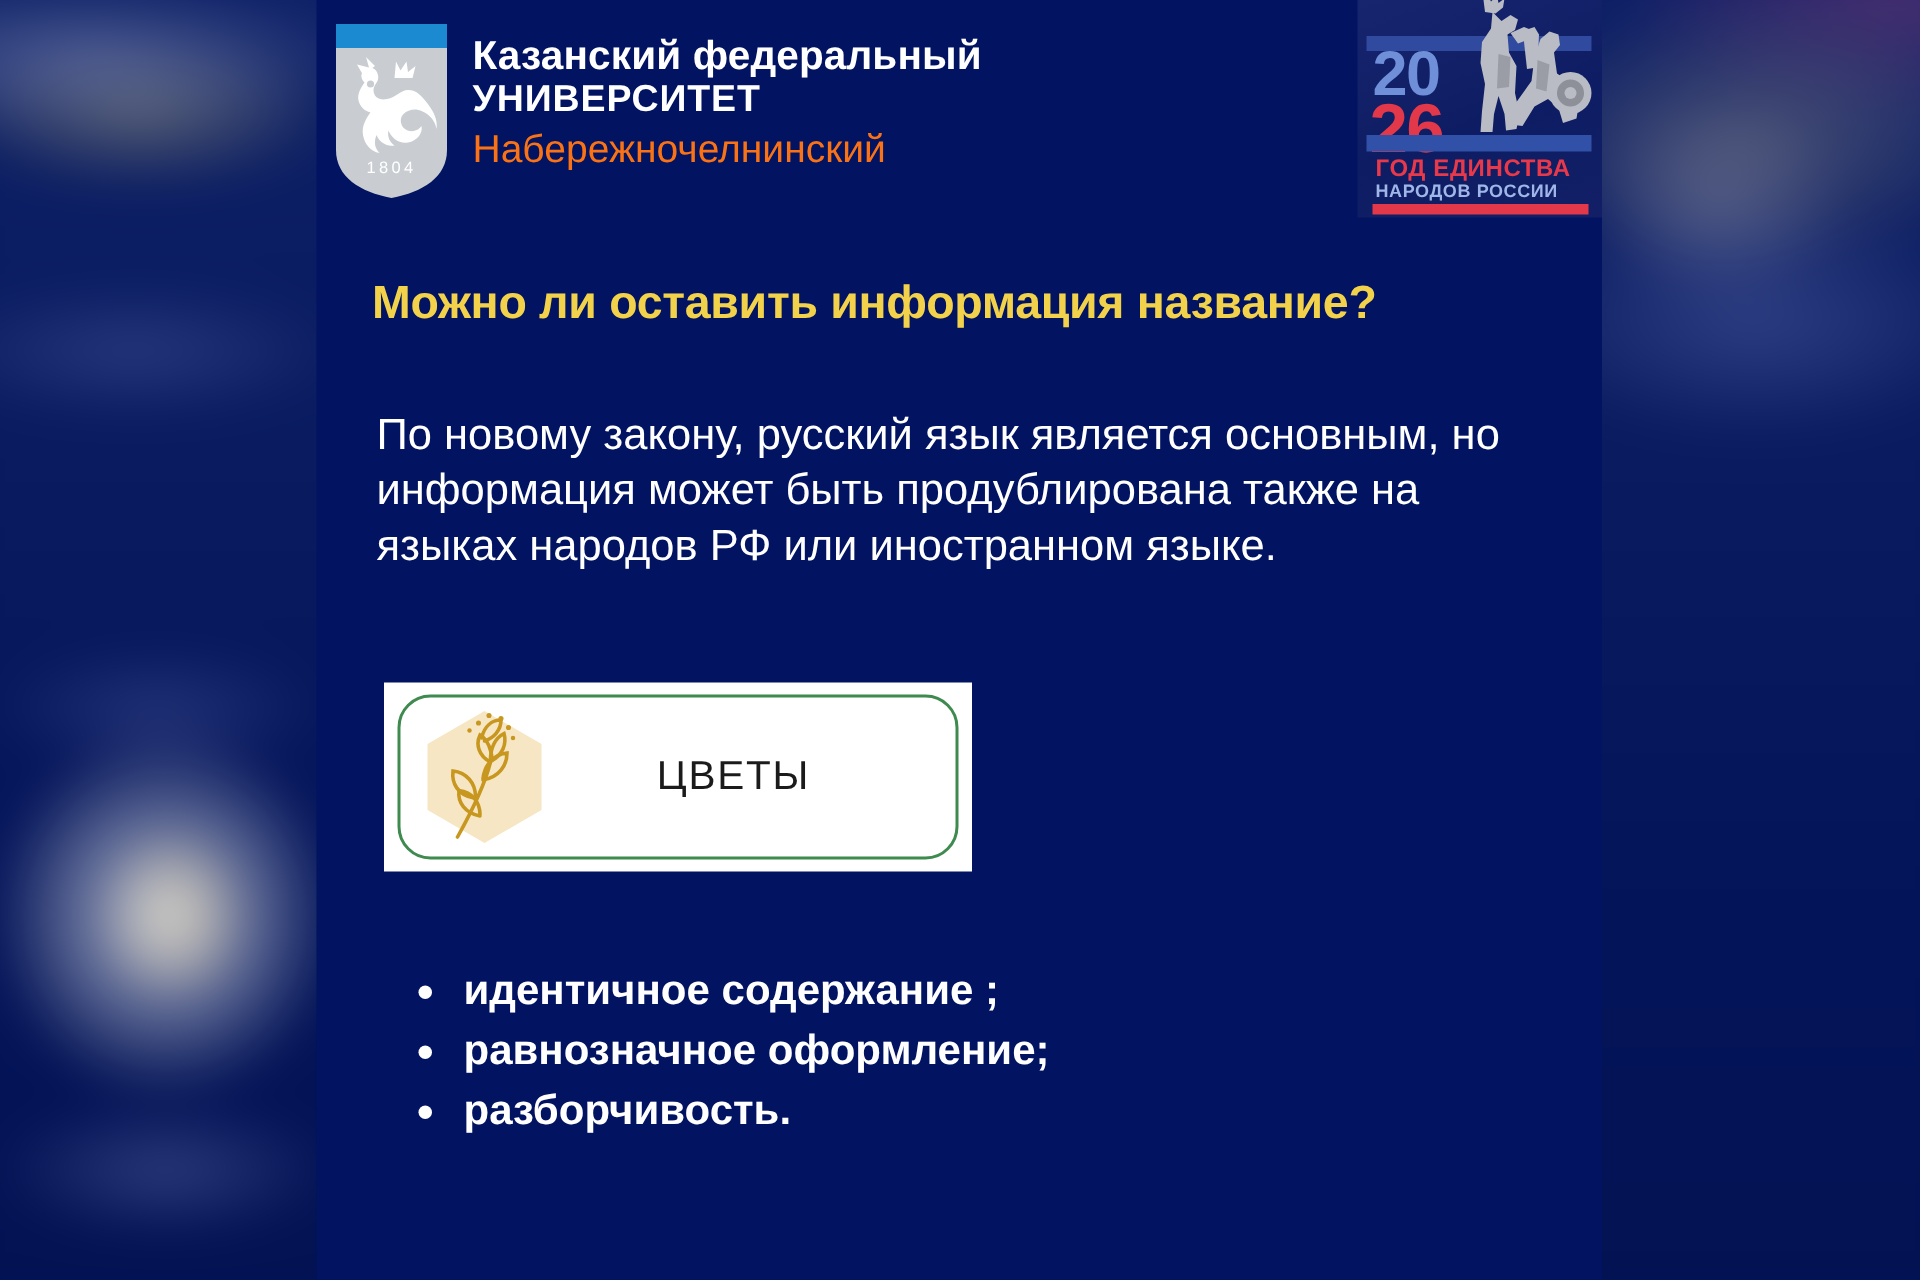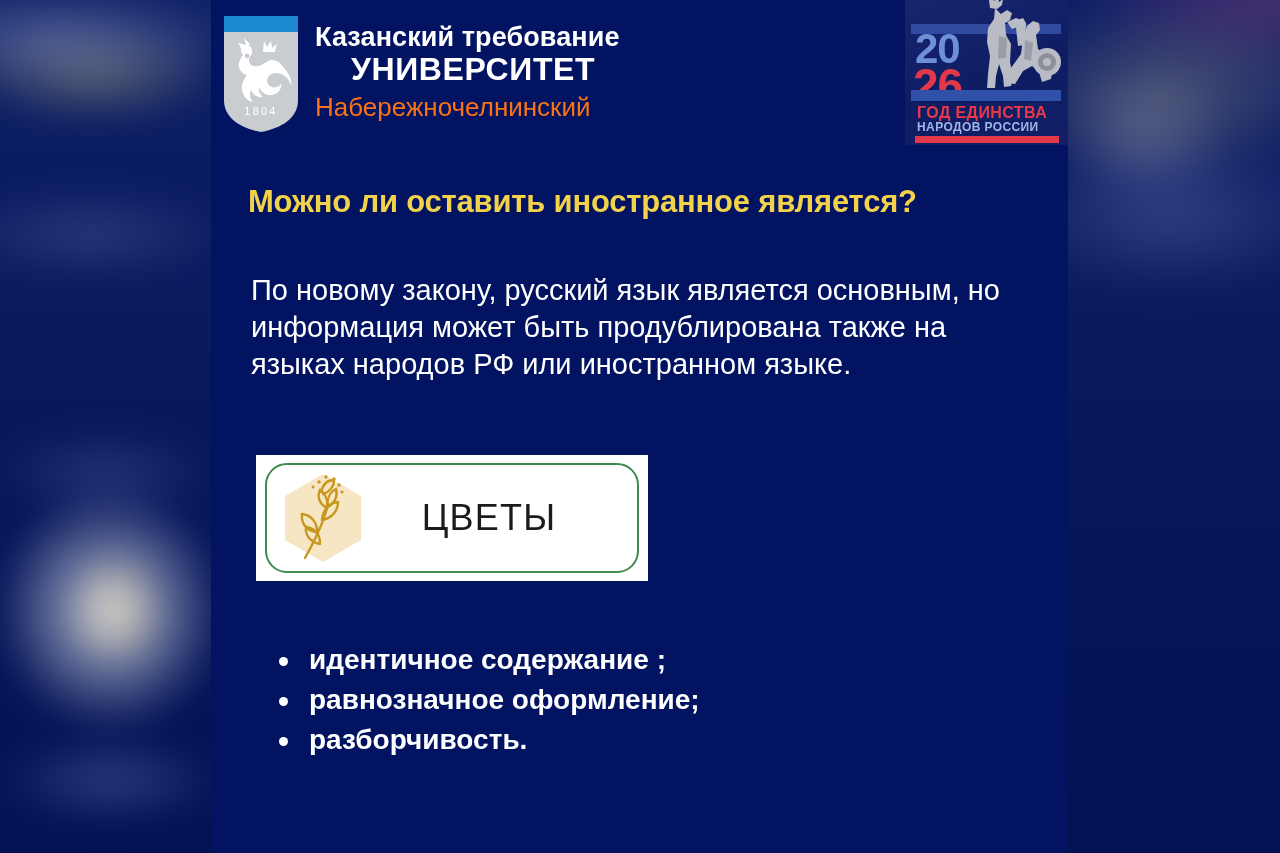--- a/index.html
+++ b/index.html
@@ -38,21 +38,21 @@
   }
 
   
   #logo-block{position:absolute;left:11px;top:14px;display:flex;align-items:flex-start;gap:15px;}
 
   .shield{position:relative;width:78px;height:120px;flex:0 0 auto;}
   .shield svg{display:block;}
 
   .logo-text{padding-top:8px;}
   .logo-line1{color:#ffffff;font-weight:bold;font-size:27px;line-height:1.12;letter-spacing:.1px;white-space:nowrap;}
-  .logo-line2{color:#ffffff;font-weight:bold;font-size:32px;line-height:1.12;letter-spacing:.6px;white-space:nowrap;margin-left:36px;}
+  .logo-line2{color:#ffffff;font-weight:bold;font-size:25px;line-height:1.12;letter-spacing:.6px;white-space:nowrap;}
   .logo-line3{color:#f97316;font-size:26px;line-height:1.1;margin-top:5px;white-space:nowrap;}
   .logo-line4{color:#4aa8e0;font-size:26px;line-height:1.1;letter-spacing:.5px;white-space:nowrap;}
 
   
   #emblem{
     position:absolute;left:694px;top:0;width:163px;height:145px;
     background:linear-gradient(160deg,#16256e 0%,#0e1d63 55%,#121f66 100%);
     overflow:hidden;
   }
   #emblem .bar-top{position:absolute;left:6px;top:24px;width:150px;height:10px;background:#2f4a9e;}
@@ -80,21 +80,21 @@
   #sign-card{
     position:absolute;left:45px;top:455px;width:392px;height:126px;
     background:#ffffff;
   }
   #sign-inner{
     position:absolute;left:9px;top:8px;right:9px;bottom:8px;
     border:2px solid #3f8a4f;border-radius:22px;
     display:flex;align-items:center;
   }
   #sign-hex{position:relative;width:96px;height:100px;flex:0 0 auto;margin-left:8px;}
-  #sign-text{flex:1;text-align:center;color:#1b1b1b;font-size:36px;line-height:1.32;letter-spacing:1.2px;padding-right:30px;}
+  #sign-text{flex:1;text-align:center;color:#1b1b1b;font-size:27px;line-height:1.32;letter-spacing:1.2px;padding-right:30px;}
 
   
   #req-head{
     position:absolute;left:40px;top:600px;
     color:#ffffff;font-weight:bold;font-size:28px;
   }
   #req-list{
     position:absolute;left:56px;top:640px;margin:0;padding:0;list-style:none;
   }
   #req-list li{
@@ -120,21 +120,21 @@
         <g fill="#ffffff">
           <path d="M20 34 c4 -5 9 -3 10 2 c1 5 -3 6 -3 10 c0 5 4 7 9 6 c6 -1 9 -6 14 -6 c6 0 9 4 13 9 c4 5 7 11 6 17 c-1 -6 -5 -10 -10 -12 c-4 -2 -9 -1 -12 2 c-3 3 -2 8 1 10 c4 3 9 1 11 -2 c1 5 -3 10 -9 11 c-6 1 -11 -3 -13 -8 c-1 4 1 8 4 10 c-5 1 -10 -2 -12 -7 c-2 5 -1 9 2 12 c-6 -1 -10 -6 -11 -12 c-1 -6 2 -11 5 -15 c-4 -1 -7 -4 -8 -8 c-1 -5 2 -9 4 -12 c-2 -2 -3 -5 -1 -7 z"></path>
           <path d="M20 36 l-4 -7 l8 2 l-2 -7 l6 6 z"></path>
           <path d="M42 27 l3 6 l4 -6 l1 7 l5 -4 l-2 8 l-12 0 z"></path>
           <circle cx="25" cy="42" r="2.4" fill="#c9cdd2"></circle>
         </g>
         <text x="39" y="101" text-anchor="middle" fill="#ffffff" font-family="Liberation Sans, sans-serif" font-size="11" letter-spacing="2.2">1804</text>
       </svg>
     </div>
     <div class="logo-text">
-      <div class="logo-line1">Казанский требование</div>
+      <div class="logo-line1">Казанский федеральный</div>
       <div class="logo-line2">УНИВЕРСИТЕТ</div>
       <div class="logo-line3">Набережночелнинский</div>
     </div>
   </div>
 
   <div id="emblem">
     <div class="bar-top"></div>
     <div class="y20">20</div>
     <div class="y26">26</div>
     <svg class="statue" viewBox="0 0 112 108" xmlns="http://www.w3.org/2000/svg">
@@ -152,21 +152,21 @@
         <path d="M44 40 l8 2 l-1 20 l-8 1 z"></path>
         <path d="M70 44 l8 3 l-2 18 l-7 -2 z"></path>
       </g>
     </svg>
     <div class="bar-mid"></div>
     <div class="e-l1">ГОД ЕДИНСТВА</div>
     <div class="e-l2">НАРОДОВ РОССИИ</div>
     <div class="bar-bottom"></div>
   </div>
 
-  <div id="slide-title">Можно ли оставить иностранное является?</div>
+  <div id="slide-title">Можно ли оставить информация название?</div>
 
   <div id="body-text">По новому закону, русский язык является основным, но информация может быть продублирована также на  языках народов РФ или иностранном языке.</div>
 
   <div id="sign-card">
     <div id="sign-inner">
       <div id="sign-hex">
         <svg width="96" height="100" viewBox="0 0 96 100" xmlns="http://www.w3.org/2000/svg">
           <polygon points="48,6 86,28 86,72 48,94 10,72 10,28" fill="#f7e6c4"></polygon>
           <g stroke="#c8971f" stroke-width="2.4" fill="none" stroke-linecap="round">
             <path d="M30 90 C40 72 48 56 52 40"></path>

